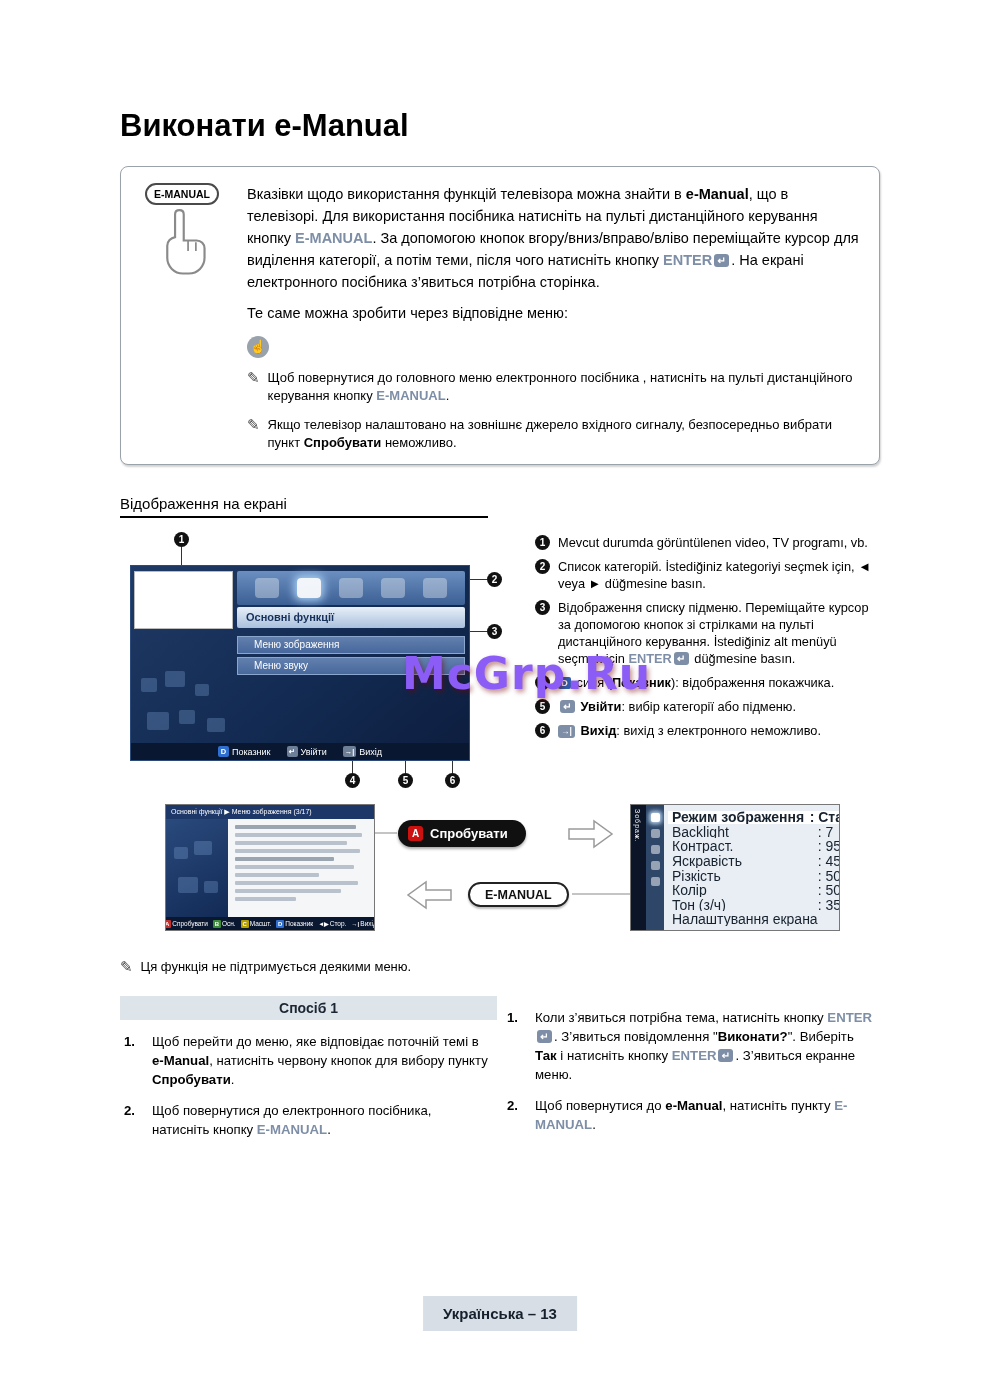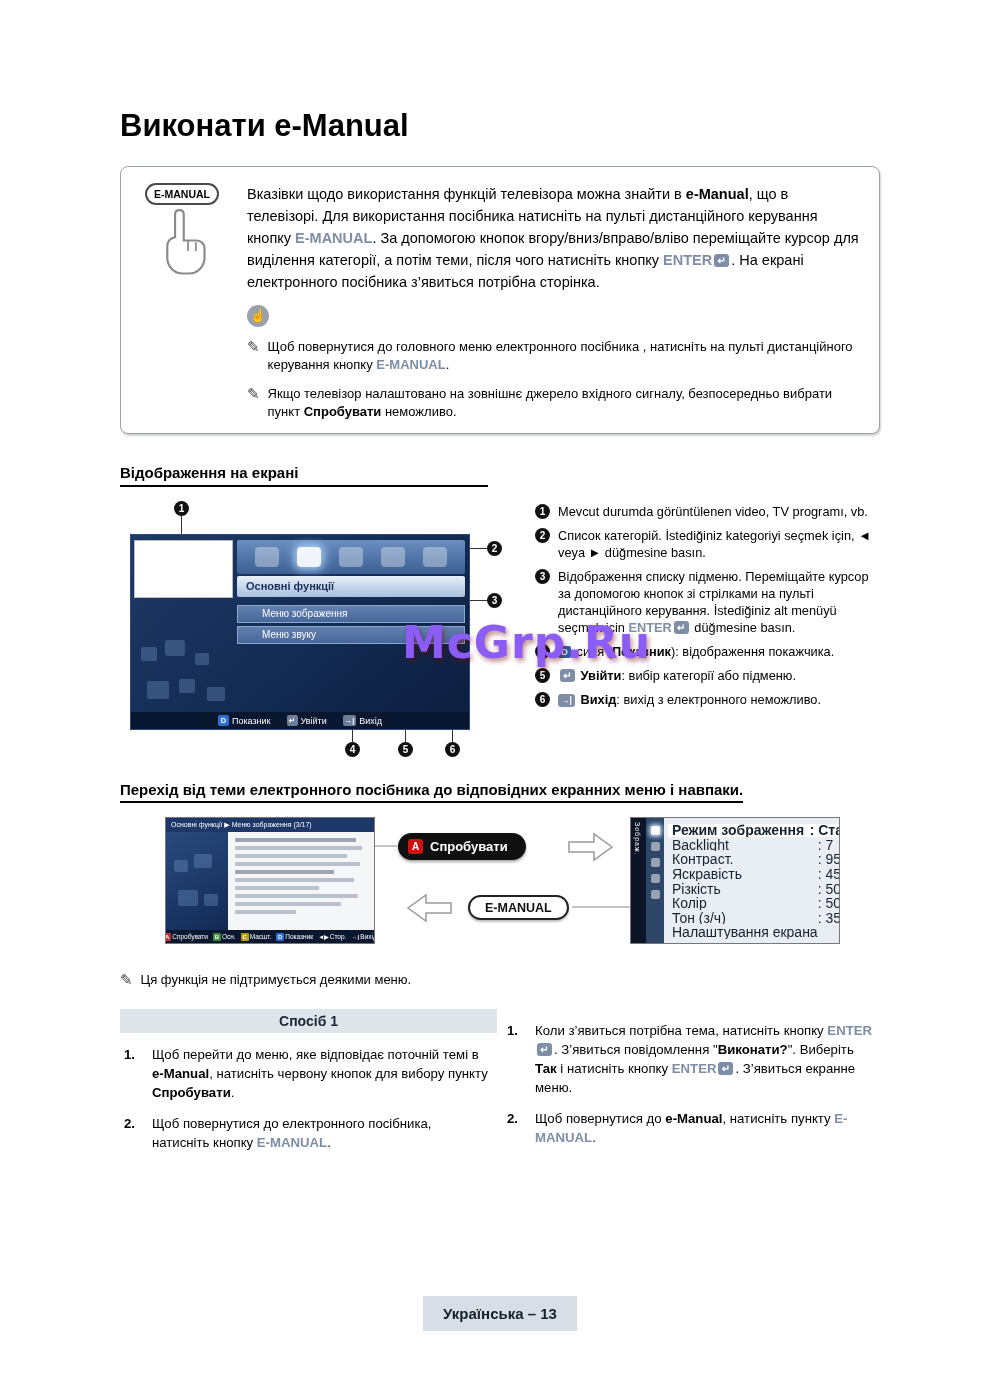--- a/index.html
+++ b/index.html
@@ -22,36 +22,36 @@
   .xico{display:inline-block;background:#7d8ea6;color:#fff;border-radius:3px;font-size:8.5px;line-height:13px;height:13px;padding:0 3px;text-align:center;font-weight:bold;vertical-align:1px;margin-right:2px}
 
   .same-line{margin-top:9px;font-size:14.5px}
   .menu-path{margin-top:12px;display:flex;align-items:center;gap:9px}
   .press-icon{width:22px;height:22px;border-radius:50%;background:#99a1ab;color:#fff;display:flex;align-items:center;justify-content:center;font-size:13px;flex:none}
   .menu-path-text{font-size:15.5px;font-weight:bold}
 
   .note{margin-top:11px;display:flex;gap:8px;font-size:13px;line-height:18px}
   .pen{color:#444;font-size:15px;flex:none;line-height:18px}
 
-  .sec-head{margin-top:30px;font-size:15px;font-weight:bold;padding-bottom:4px;border-bottom:2px solid #000}
+  .sec-head{margin-top:30px;font-size:15px;font-weight:normal;padding-bottom:4px;border-bottom:2px solid #000}
   .sec-head.w1{width:368px}
   .sec2-wrap{margin-top:22px}
   .sec2-wrap .sec-head2{display:inline-block;font-size:15px;font-weight:bold;padding-bottom:3px;border-bottom:2px solid #000}
 
   .fig1{position:relative;height:258px;margin-top:14px}
   .callout{position:absolute;width:15px;height:15px;border-radius:50%;background:#111;color:#fff;font-size:10px;font-weight:bold;display:flex;align-items:center;justify-content:center;z-index:3}
   .cline{position:absolute;background:#333;z-index:2}
 
   .shot1{position:absolute;left:10px;top:33px;width:340px;height:196px;background:linear-gradient(140deg,#1f3a66 0%,#132b52 55%,#0d1d3e 100%);border:1px solid #2c4a7a;overflow:hidden}
   .preview{position:absolute;left:3px;top:5px;width:99px;height:58px;background:#fff;border:1px solid #bbb}
   .icons-row{position:absolute;left:106px;top:5px;right:4px;height:34px;background:linear-gradient(#6b8fc0,#3c5f94);border-radius:2px;display:flex;align-items:center;justify-content:space-evenly}
   .cat-ico{width:24px;height:20px;background:rgba(255,255,255,.35);border-radius:4px}
   .cat-ico.hl{background:rgba(255,255,255,.92);box-shadow:0 0 9px 3px rgba(180,220,255,.85)}
   .cat-label{position:absolute;left:106px;top:41px;right:4px;height:21px;background:linear-gradient(#e8eff8,#a9c0dd);color:#17305a;font-size:11px;font-weight:bold;line-height:21px;padding-left:9px;border-radius:2px}
-  .mbar{position:absolute;left:106px;right:4px;height:18px;background:linear-gradient(#6280ae,#47689c);border:1px solid #8aa6cc;color:#fff;font-size:10px;line-height:16px;padding-left:24px}
+  .mbar{position:absolute;left:106px;right:4px;height:18px;background:linear-gradient(#6280ae,#47689c);border:1px solid #8aa6cc;color:#fff;font-size:10px;line-height:16px;padding-left:16px}
   .mbar1{top:70px}.mbar2{top:91px}
   .deco{position:absolute;background:rgba(130,170,220,.3);border-radius:2px}
   .d1{left:10px;top:112px;width:16px;height:14px}
   .d2{left:34px;top:105px;width:20px;height:16px}
   .d3{left:64px;top:118px;width:14px;height:12px}
   .d4{left:16px;top:146px;width:22px;height:18px}
   .d5{left:48px;top:144px;width:16px;height:14px}
   .d6{left:76px;top:152px;width:18px;height:14px}
   .shot1-bottom{position:absolute;left:0;right:0;bottom:0;height:17px;background:#0a1730;display:flex;align-items:center;justify-content:center;gap:16px;color:#fff;font-size:9px}
   .legend{display:flex;align-items:center;gap:3px}
@@ -135,20 +135,21 @@
       <span class="em-badge">E-MANUAL</span>
       <div class="hand-svg">
         <svg width="70" height="78" viewBox="0 0 70 90">
           <path d="M32 6 c-3 0 -5 2 -5 5 v26 c-5 1 -9 5 -9 10 v14 c0 10 8 18 18 18 h7 c10 0 18 -8 18 -18 v-11 c0 -5 -4 -9 -9 -9 h-15 V11 c0 -3 -2 -5 -5 -5 z" fill="#fff" stroke="#8a8a8a" stroke-width="2.5"></path>
           <path d="M42 41 v12 M51 43 v10" fill="none" stroke="#8a8a8a" stroke-width="2"></path>
         </svg>
       </div>
     </div>
     <div class="intro-text">
       <p><span>Вказівки щодо використання функцій телевізора можна знайти в </span><span class="b">e-Manual</span><span>, що в телевізорі. Для використання посібника натисніть на пульті дистанційного керування кнопку </span><span class="k">E-MANUAL</span><span>. За допомогою кнопок вгору/вниз/вправо/вліво переміщайте курсор для виділення категорії, а потім теми, після чого натисніть кнопку </span><span class="k">ENTER</span><span class="eico">↵</span><span>. На екрані електронного посібника з’явиться потрібна сторінка.</span></p>
+      <p class="same-line">Те саме можна зробити через відповідне меню:</p>
       <div class="menu-path">
         <span class="press-icon">☝</span>
       </div>
       <div class="note">
         <span class="pen">✎</span>
         <span class="note-text"><span>Щоб повернутися до головного меню електронного посібника , натисніть на пульті дистанційного керування кнопку </span><span class="k">E-MANUAL</span><span>.</span></span>
       </div>
       <div class="note">
         <span class="pen">✎</span>
         <span class="note-text"><span>Якщо телевізор налаштовано на зовнішнє джерело вхідного сигналу, безпосередньо вибрати пункт </span><span class="b">Спробувати</span><span> неможливо.</span></span>
@@ -232,23 +233,20 @@
       </div>
       <div class="ditem">
         <span class="dnum">6</span>
         <span class="dtext"><span class="xico">→|</span><span> </span><span class="b">Вихід</span><span>: вихід з електронного неможливо.</span></span>
       </div>
     </div>
 
     <div class="watermark">McGrp.Ru</div>
   </div>
 
-  <div class="sec2-wrap">
-    <span class="sec-head2">Перехід від теми електронного посібника до відповідних екранних меню і навпаки.</span>
-  </div>
 
   <div class="fig2">
 
     <div class="shot2">
       <div class="shot2-head">Основні функції ▶ Меню зображення (3/17)</div>
       <div class="shot2-body">
         <div class="shot2-art">
           <div class="deco a1"></div>
           <div class="deco a2"></div>
           <div class="deco a3"></div>

